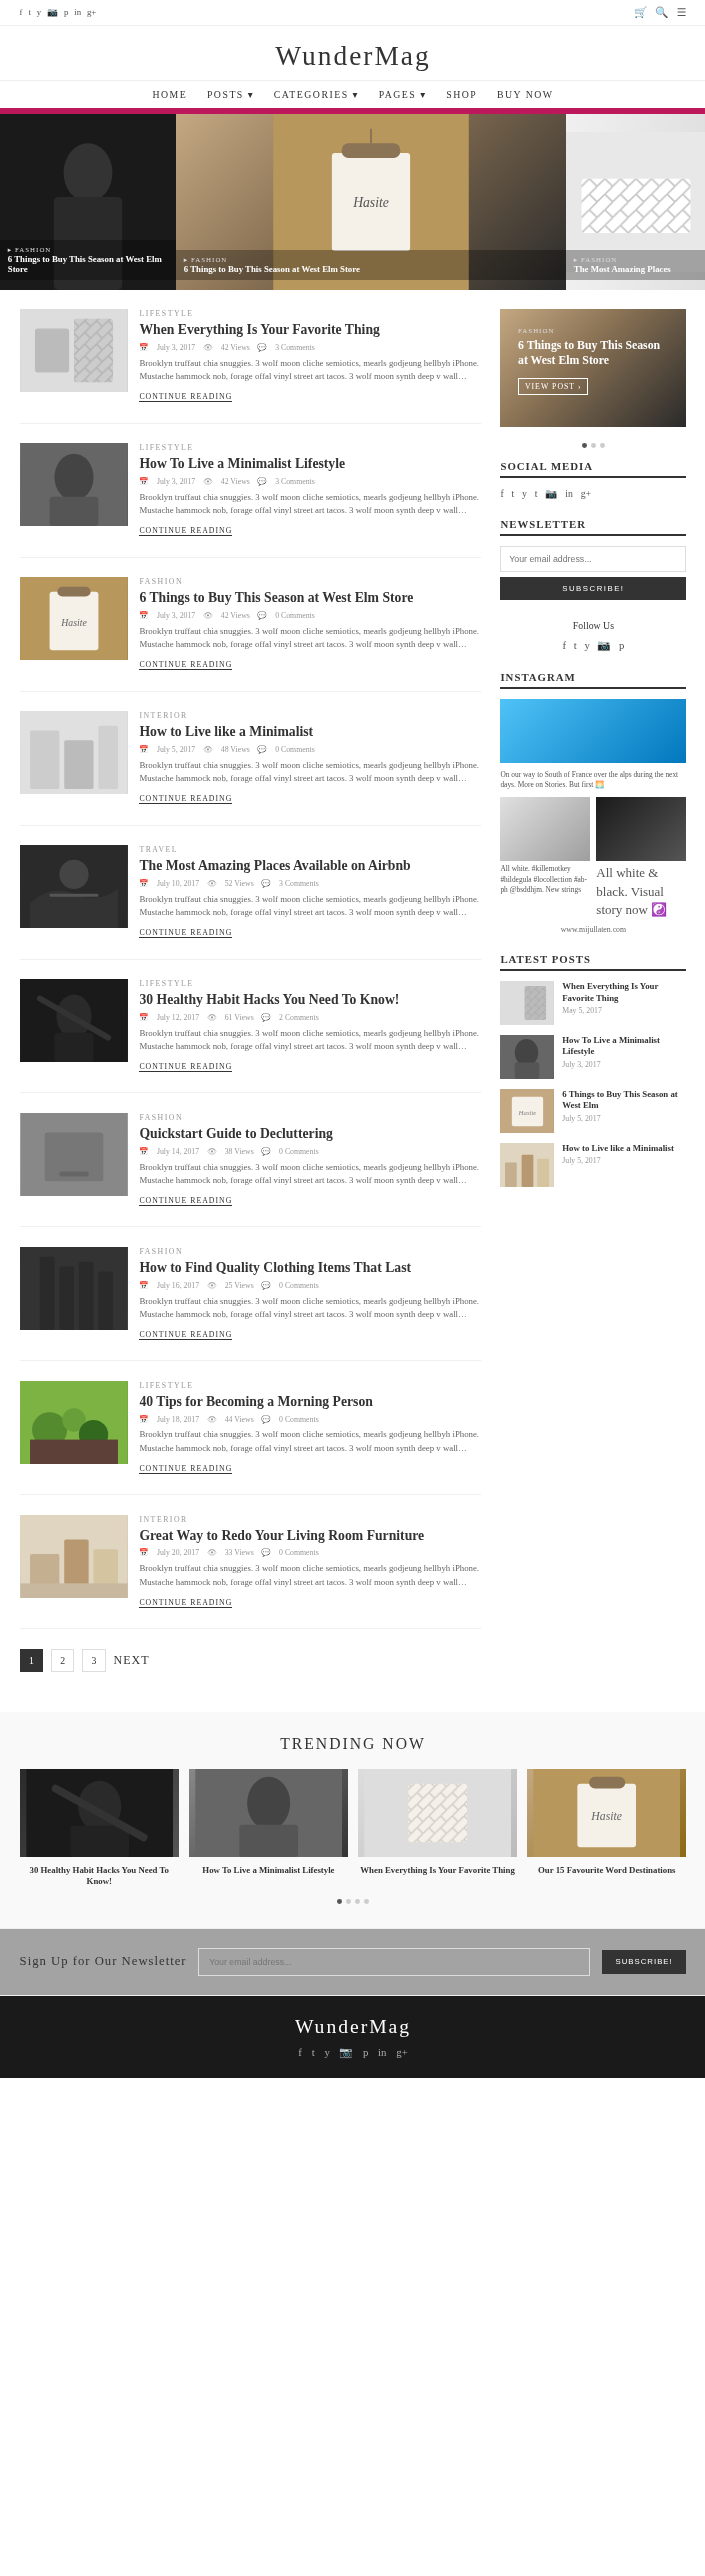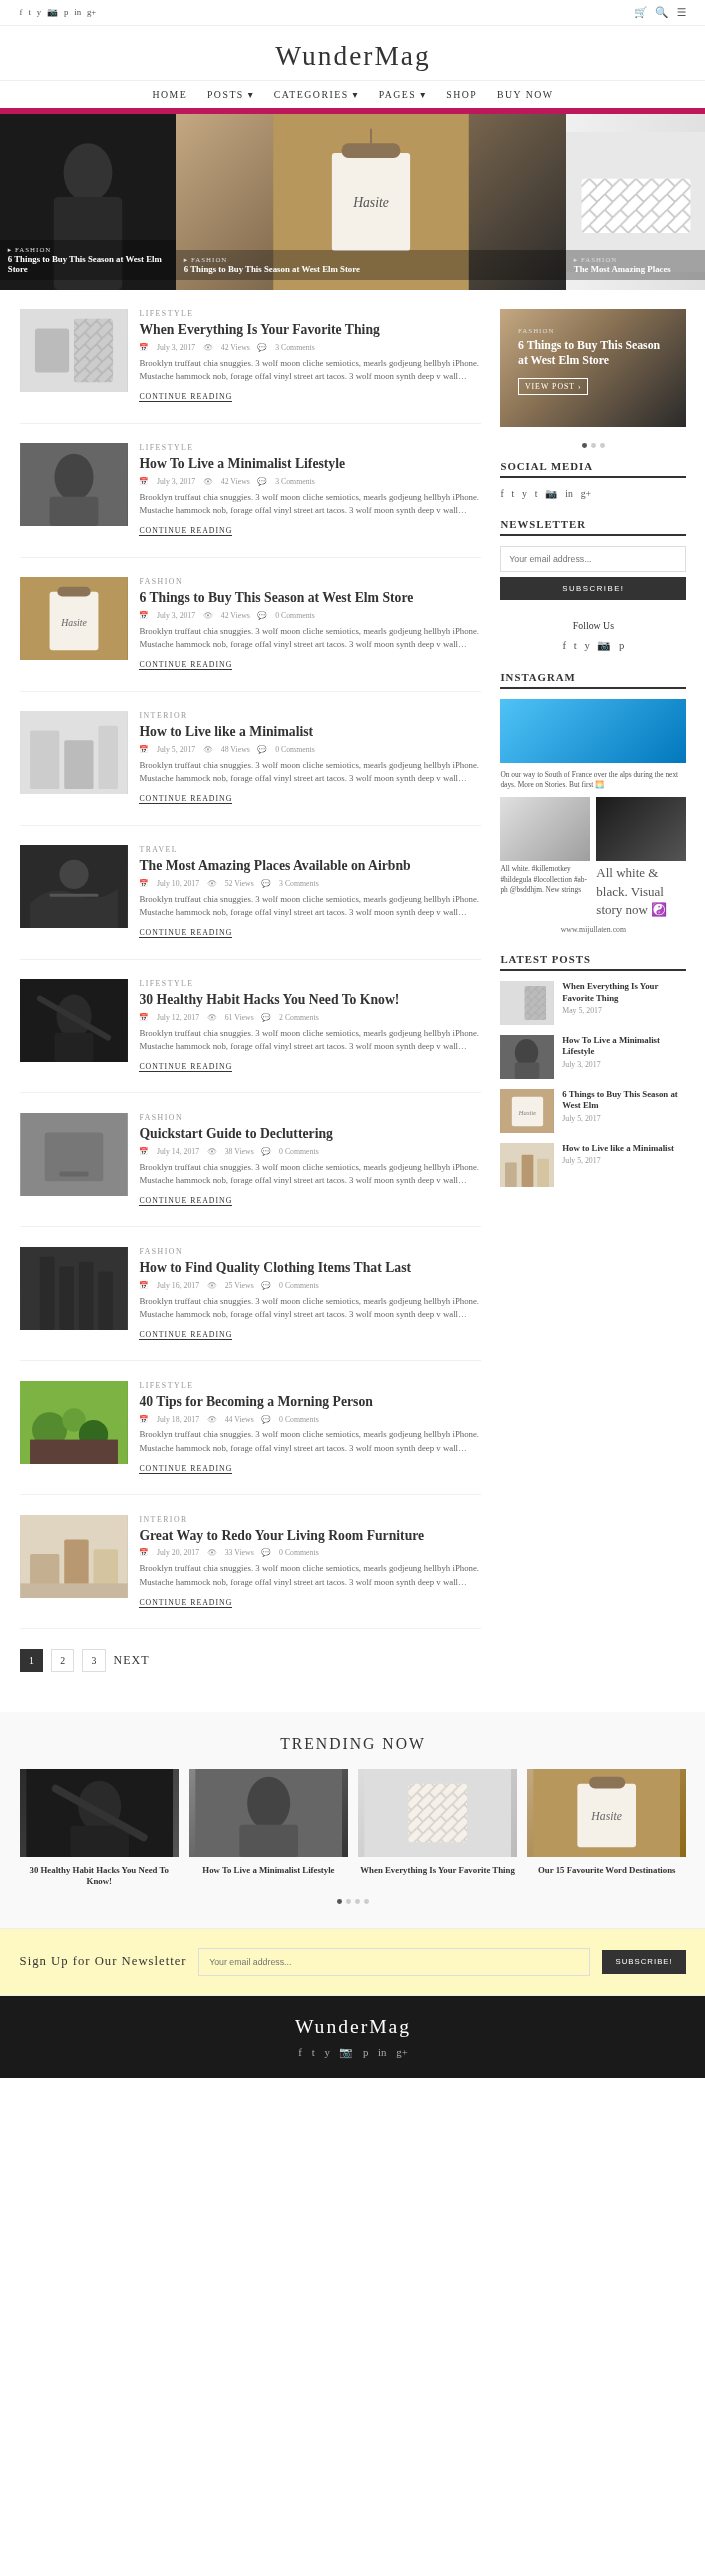--- a/index.html
+++ b/index.html
@@ -99,21 +99,21 @@
     .tt-1 { background: linear-gradient(135deg, #2a2a2a 0%, #555 100%); }
     .tt-2 { background: linear-gradient(135deg, #888 0%, #333 100%); }
     .tt-3 { background: linear-gradient(135deg, #ddd 0%, #bbb 100%); }
     .tt-4 { background: linear-gradient(135deg, #c4a882 0%, #8b6914 100%); }
     .trending-item-title { font-size: 8.8px; font-weight: bold; line-height: 1.3; }
     .trending-dots { display: flex; gap: 3.9px; justify-content: center; margin-top: 11.8px; }
     .trending-dots span { width: 4.9px; height: 4.9px; border-radius: 50%; background: #ccc; cursor: pointer; }
     .trending-dots span.active { background: #555; }
     
     
-    .newsletter-bar { background: #fef9c3; padding: 19.6px; display: flex; align-items: center; gap: 11.8px; border-top: 1px solid #eee; border-bottom: 1px solid #eee; }
+    .newsletter-bar { background: #a3a3a3; padding: 19.6px; display: flex; align-items: center; gap: 11.8px; border-top: 1px solid #eee; border-bottom: 1px solid #eee; }
     .newsletter-bar-title { font-size: 12.7px; letter-spacing: 1px; white-space: nowrap; }
     .newsletter-bar input { flex: 1; border: 1px solid #ddd; padding: 7.8px 9.8px; font-size: 8.8px; outline: none; }
     .newsletter-bar-btn { background: #333; color: #fff; border: none; padding: 7.8px 13.7px; font-size: 7.8px; letter-spacing: 1px; text-transform: uppercase; cursor: pointer; white-space: nowrap; }
     
     
     .footer { background: #1a1a1a; color: #fff; padding: 19.6px; text-align: center; }
     .footer-title { font-size: 19.6px; letter-spacing: 2px; margin-bottom: 7.8px; font-family: 'Palatino Linotype', serif; }
     .footer-social { display: flex; gap: 9.8px; justify-content: center; }
     .footer-social span { font-size: 10.8px; color: #aaa; cursor: pointer; }
   </style>

